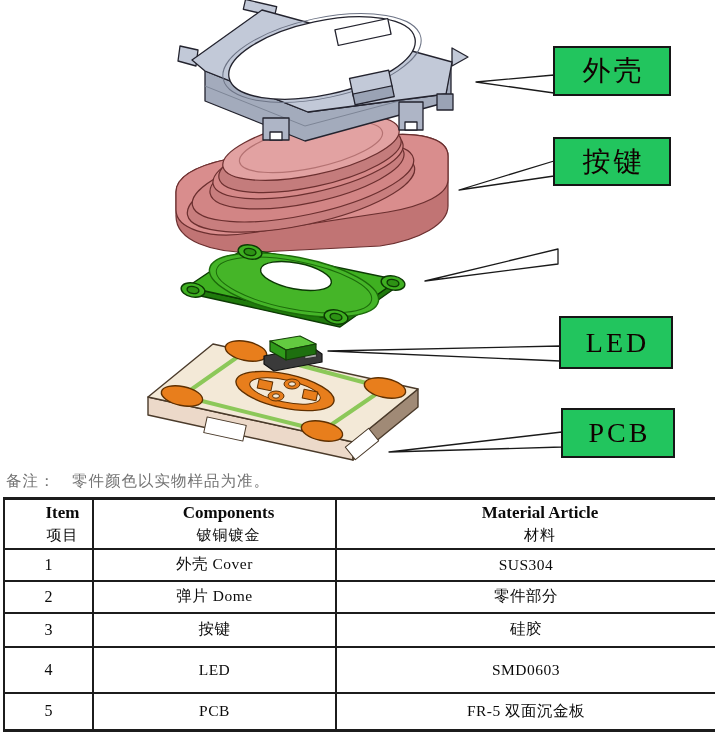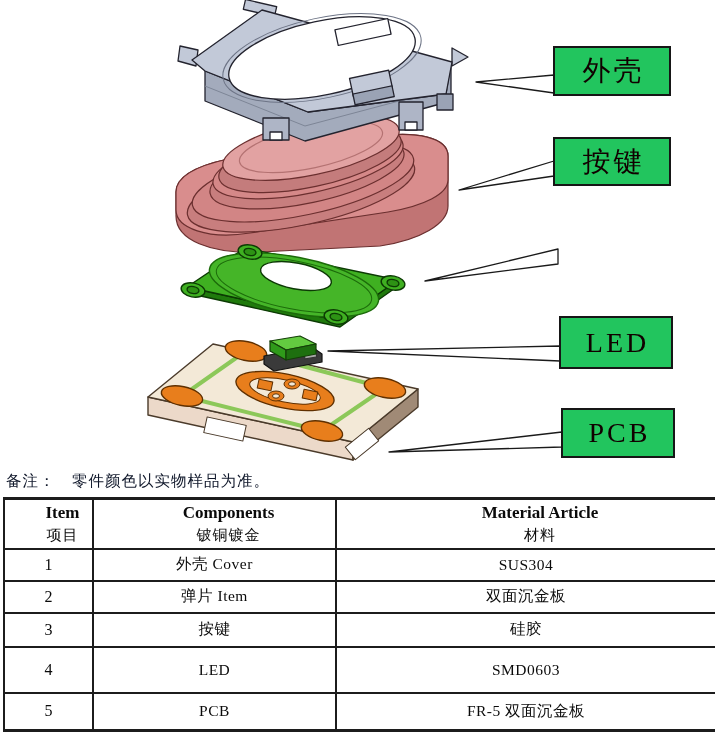--- a/index.html
+++ b/index.html
@@ -2,21 +2,21 @@
 <html><head>
 <meta charset="utf-8">
 <style>
   html,body{margin:0;padding:0;background:#fff;}
   .page{position:relative;width:715px;height:740px;background:#fff;overflow:hidden;
         font-family:"Liberation Serif","DejaVu Serif",serif;color:#111;}
   #diagram{position:absolute;left:0;top:0;}
   .callout{position:absolute;background:#22c55e;border:2px solid #161616;display:flex;
            align-items:center;justify-content:center;z-index:3;box-sizing:border-box;}
   .callout span{font-size:28px;letter-spacing:3px;margin-left:3px;color:#100;}
-  .note{position:absolute;left:6px;top:471px;font-size:15.5px;letter-spacing:1px;color:#0f172a;z-index:2;}
+  .note{position:absolute;left:6px;top:471px;font-size:15.5px;letter-spacing:1px;color:#737373;z-index:2;}
   .table-wrap{position:absolute;left:3px;top:497px;width:712px;z-index:2;}
   table{border-collapse:collapse;width:100%;table-layout:fixed;
         border-top:3px solid #1c1c1c;border-bottom:3px solid #1c1c1c;border-left:2px solid #1c1c1c;}
   td{border:2px solid #1c1c1c;border-right:2px solid #1c1c1c;text-align:center;vertical-align:middle;
      padding:0;font-size:15.5px;color:#0a0a0a;}
   td:last-child{border-right:0;}
   .h2{display:flex;flex-direction:column;align-items:center;justify-content:center;gap:3px;padding-left:28px;}
   .h2 .en{font-weight:bold;font-size:17px;}
   .h2 .zh{font-weight:normal;font-size:15px;letter-spacing:1px;}
   .numcell{font-size:16px;}
@@ -169,22 +169,22 @@
               </div>
         </td>
       </tr>
       <tr style="height:32px">
         <td class="numcell">1</td>
         <td class="compcell">外壳 Cover</td>
         <td class="matcell">SUS304</td>
       </tr>
       <tr style="height:32px">
         <td class="numcell">2</td>
-        <td class="compcell">弹片 Item</td>
-        <td class="matcell">双面沉金板</td>
+        <td class="compcell">弹片 Dome</td>
+        <td class="matcell">零件部分</td>
       </tr>
       <tr style="height:34px">
         <td class="numcell">3</td>
         <td class="compcell">按键</td>
         <td class="matcell">硅胶</td>
       </tr>
       <tr style="height:46px">
         <td class="numcell">4</td>
         <td class="compcell">LED</td>
         <td class="matcell">SMD0603</td>

